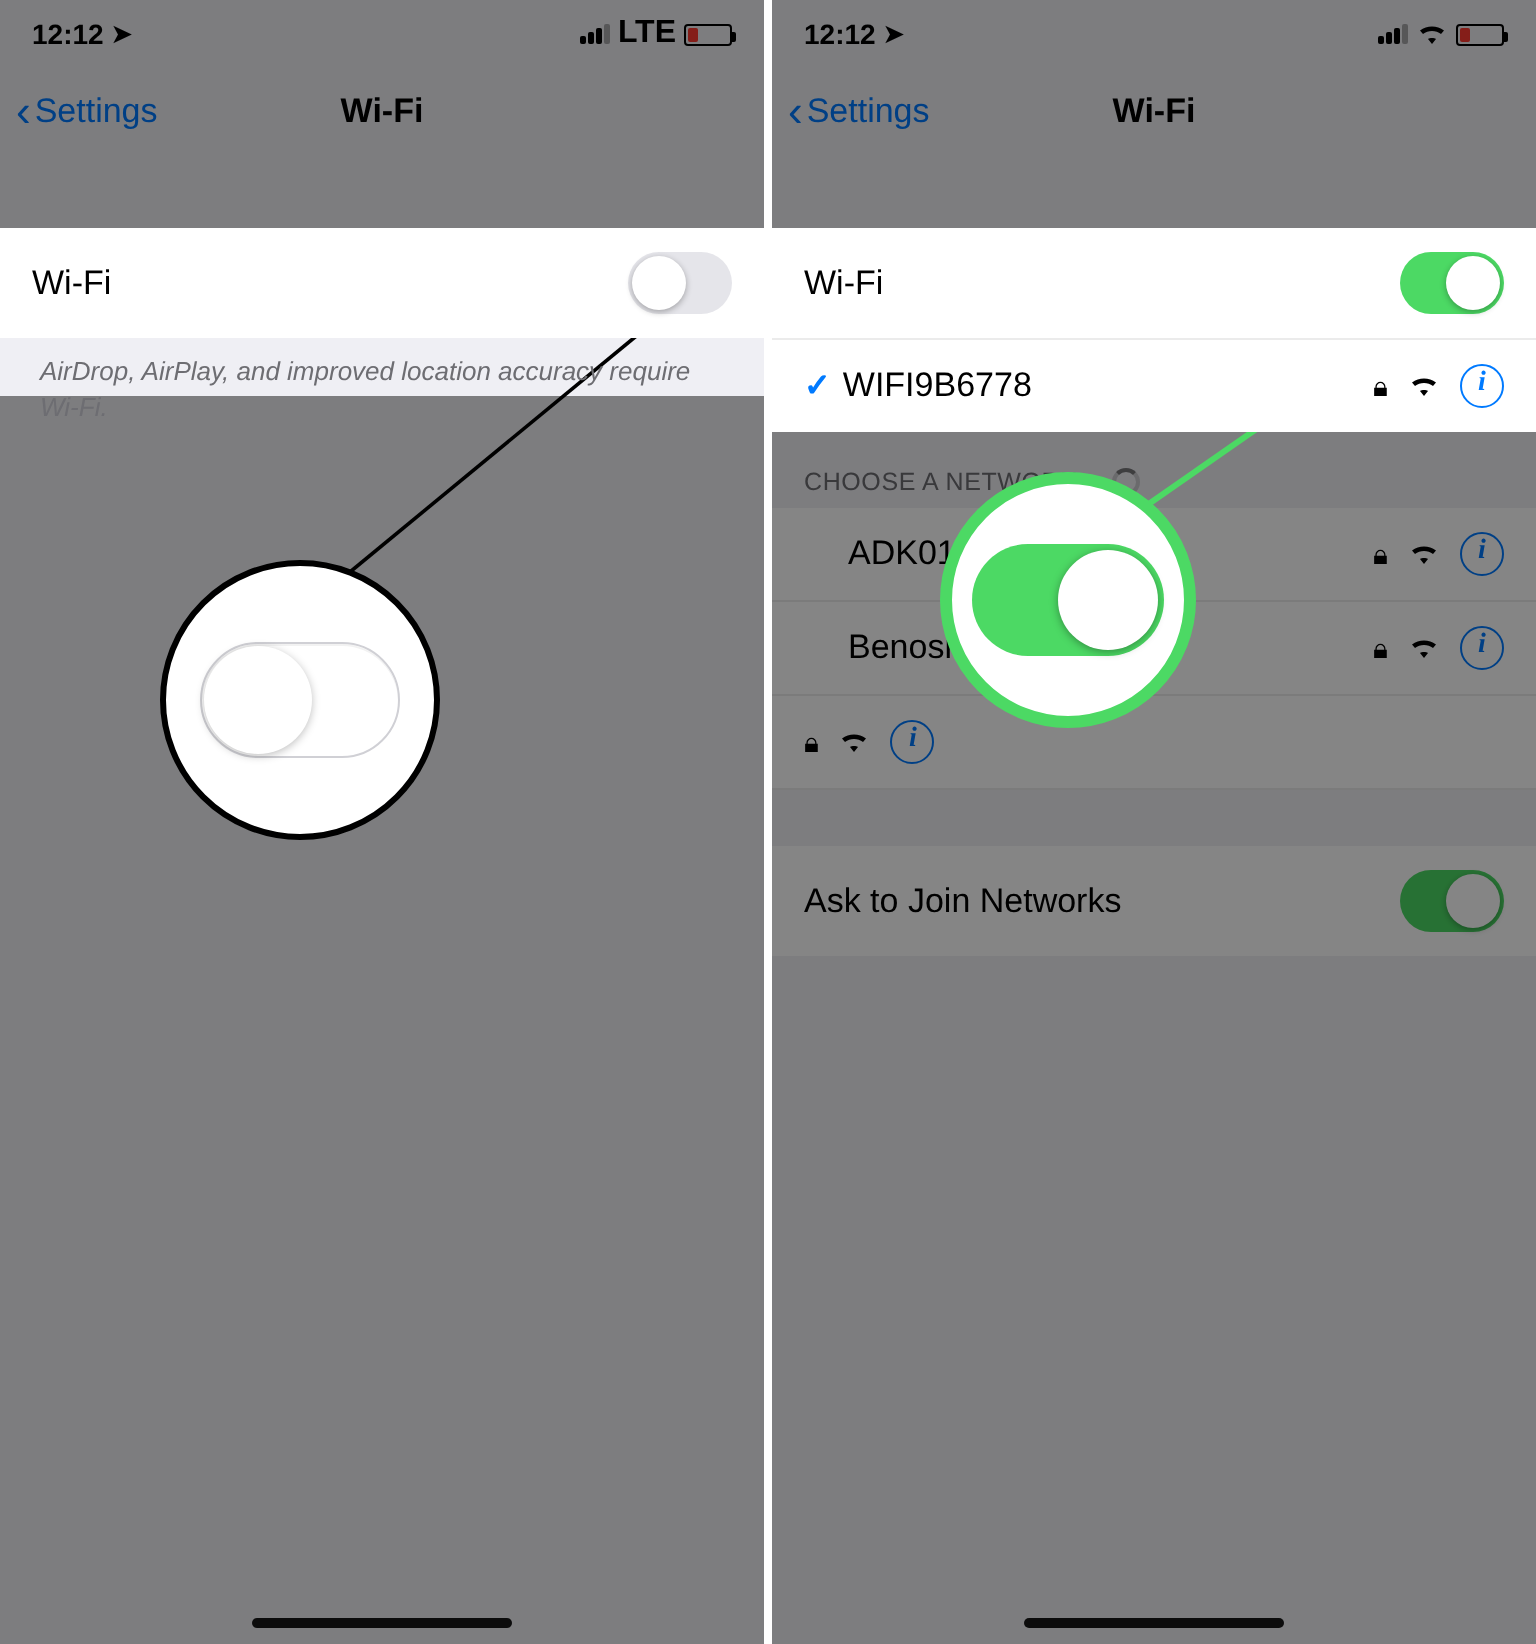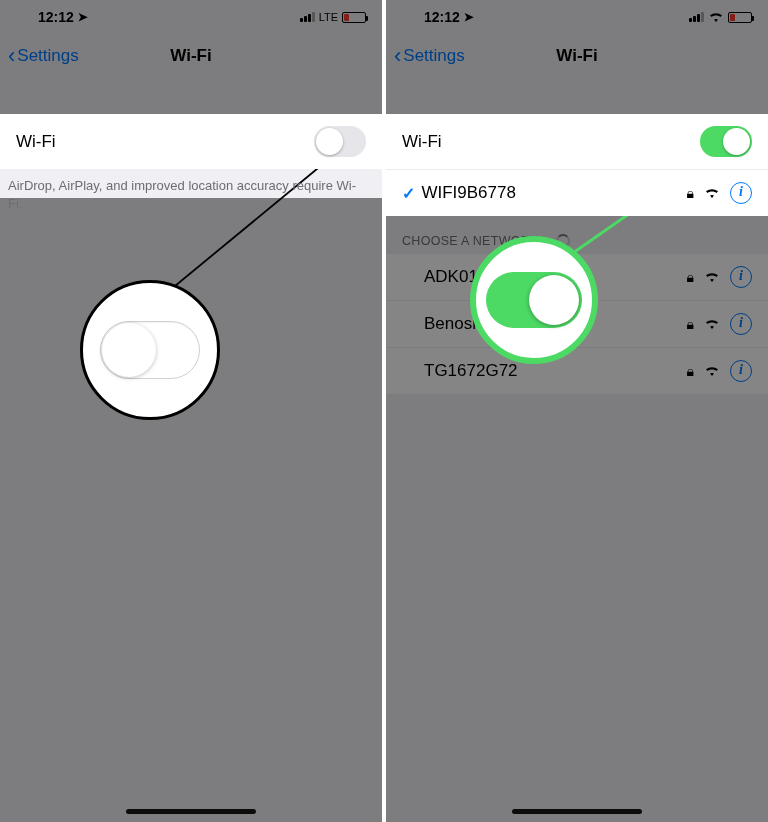--- a/index.html
+++ b/index.html
@@ -2,43 +2,43 @@
 <html><head>
 <meta charset="utf-8">
 <style>
   * { box-sizing: border-box; margin: 0; padding: 0; }
   html, body { width: 768px; height: 822px; font-family: -apple-system, "Helvetica Neue", Arial, sans-serif; background: #fff; overflow: hidden; }
   .stage { position: relative; width: 768px; height: 822px; display: flex; }
   .phone { position: relative; width: 382px; height: 822px; background: #efeff4; overflow: hidden; }
   .phone.left  { margin-right: 4px; }
   .phone.right { }
   .dim { position: absolute; inset: 0; background: rgba(0,0,0,0.48); pointer-events: none; }
-  .statusbar { height: 34px; display: flex; align-items: center; justify-content: space-between; padding: 0 16px; font-size: 14px; font-weight: 600; color: #000; margin-left: 22px; }
+  .statusbar { height: 34px; display: flex; align-items: center; justify-content: space-between; padding: 0 16px; font-size: 14px; font-weight: 600; color: #000; }
   .sb-left { display: flex; align-items: center; gap: 4px; }
   .navarrow { font-size: 12px; }
   .sb-right { display: flex; align-items: center; gap: 4px; }
   .signal { display: inline-flex; align-items: flex-end; gap: 1px; }
   .signal i { width: 3px; background: #000; display: inline-block; border-radius: 1px; }
   .signal i:nth-child(1){height:4px;} .signal i:nth-child(2){height:6px;} .signal i:nth-child(3){height:8px;} .signal i:nth-child(4){height:10px;opacity:.3;}
-  .lte { font-size: 11px; font-weight:400; }
+  .lte { font-size: 16px; font-weight:700; }
   .battery { width: 24px; height: 11px; border: 1px solid #000; border-radius: 2px; position: relative; }
   .battery::after { content:""; position:absolute; right:-3px; top:3px; width:2px; height:5px; background:#000; border-radius:0 1px 1px 0;}
   .battery .fill { position:absolute; left:1px; top:1px; bottom:1px; width:5px; background:#ff3b30; border-radius:1px;}
   .navbar { height: 44px; display:flex; align-items:center; justify-content:center; position:relative; }
   .back { position:absolute; left:8px; display:flex; align-items:center; color:#007aff; font-size:17px; gap:2px; }
   .back .chev { font-size:22px; font-weight:300; line-height:1; }
   .navtitle { font-size:17px; font-weight:600; color:#000; }
   .sectiongap { height: 36px; }
   .row { background:#fff; padding: 12px 16px; display:flex; align-items:center; justify-content:space-between; font-size:17px; color:#000; border-bottom:1px solid rgba(0,0,0,.08);}
   .row.last { border-bottom:none; }
   .row .label { flex:1; }
   .row .indent { margin-left: 22px; }
   .row .lefticons { display:flex; align-items:center; gap:6px; }
   .row .righticons { display:flex; align-items:center; gap:10px; }
-  .footer { padding: 8px 16px 0 8px; font-size: 13px; color: #6d6d72; line-height:1.35; }
+  .footer { padding: 8px 16px 0 20px; font-size: 13px; color: #6d6d72; line-height:1.35;font-style:italic; }
   .sectionheader { padding: 18px 16px 6px 16px; font-size: 12.5px; color:#6d6d72; letter-spacing:.3px; display:flex; align-items:center; gap:6px;}
   .check { color:#007aff; font-size:16px; font-weight:700; }
   .lockicon, .wifiicon { font-size:14px; color:#000; }
   .info { width:22px; height:22px; border:1.6px solid #007aff; border-radius:50%; color:#007aff; font-size:14px; display:inline-flex; align-items:center; justify-content:center; font-family: Georgia, serif; font-style: italic; font-weight:600; }
   .info span { transform: translateY(-1px); }
   .toggle { width:52px; height:31px; border-radius:16px; position:relative; background:#e5e5ea; transition:.2s; }
   .toggle .knob { position:absolute; width:27px; height:27px; background:#fff; border-radius:50%; top:2px; left:2px; box-shadow:0 1px 3px rgba(0,0,0,.3); transition:.2s;}
   .toggle.on { background:#4cd964; }
   .toggle.on .knob { left:23px; }
   .spinner { width:14px; height:14px; border:2px solid rgba(0,0,0,.15); border-top-color: rgba(0,0,0,.5); border-radius:50%; animation: spin 1s linear infinite; display:inline-block;}
@@ -182,33 +182,38 @@
           <span class="lockicon">🔒︎</span>
           <svg width="16" height="12" viewBox="0 0 16 12">
               <path d="M8 11 L10 8.5 C9 7.8 7 7.8 6 8.5 Z M3.5 6 C6 4 10 4 12.5 6 L14 4.3 C10.5 1.5 5.5 1.5 2 4.3 Z" fill="#000"></path>
             </svg>
           <span class="info">
               <span>i</span>
             </span>
         </span>
       </div>
       <div class="row">
-        <span class="label indent">TG1672G72</span>
         <span class="righticons">
           <span class="lockicon">🔒︎</span>
           <svg width="16" height="12" viewBox="0 0 16 12">
               <path d="M8 11 L10 8.5 C9 7.8 7 7.8 6 8.5 Z M3.5 6 C6 4 10 4 12.5 6 L14 4.3 C10.5 1.5 5.5 1.5 2 4.3 Z" fill="#000"></path>
             </svg>
           <span class="info">
               <span>i</span>
             </span>
         </span>
       </div>
 
       <div class="sectiongap" style="height:28px;"></div>
+      <div class="row last">
+        <span class="label">Ask to Join Networks</span>
+        <span class="toggle on">
+            <span class="knob"></span>
+          </span>
+      </div>
     </div>
 
     <div class="dim" style="clip-path: polygon(0 0, 100% 0, 100% 114px, 0 114px);"></div>
     <div class="dim" style="clip-path: polygon(0 206px, 100% 206px, 100% 100%, 0 100%);"></div>
 
     <div class="homebar"></div>
   </div>
 
   <svg class="leader" width="768" height="822" style="left:0;top:0;">
     <line x1="340" y1="150" x2="158" y2="300" stroke="#000" stroke-width="1.8"></line>

